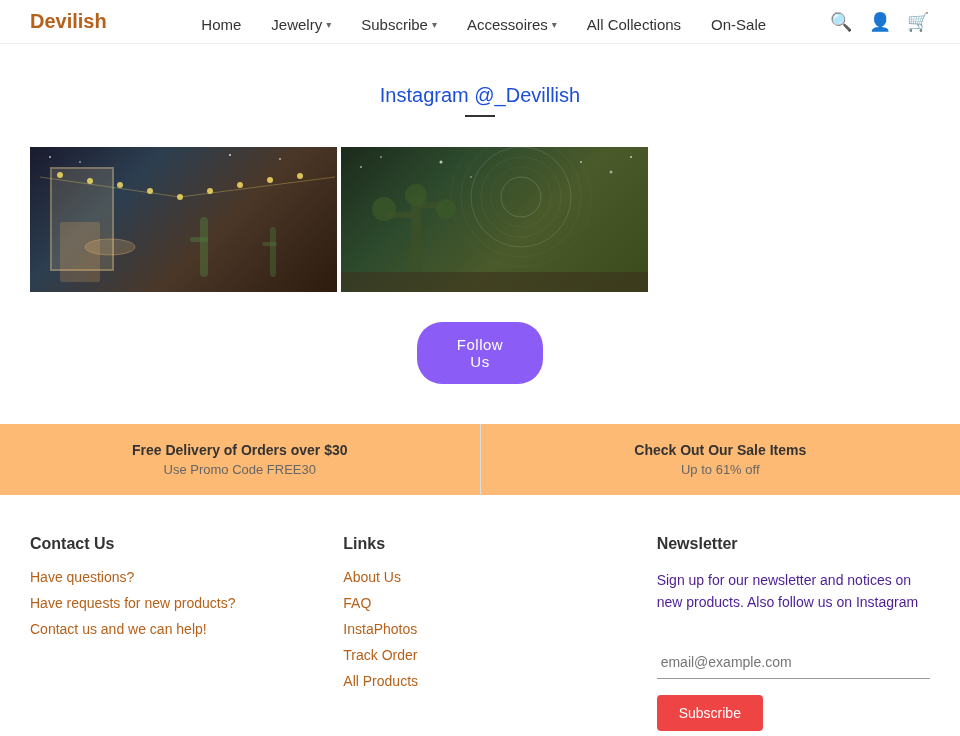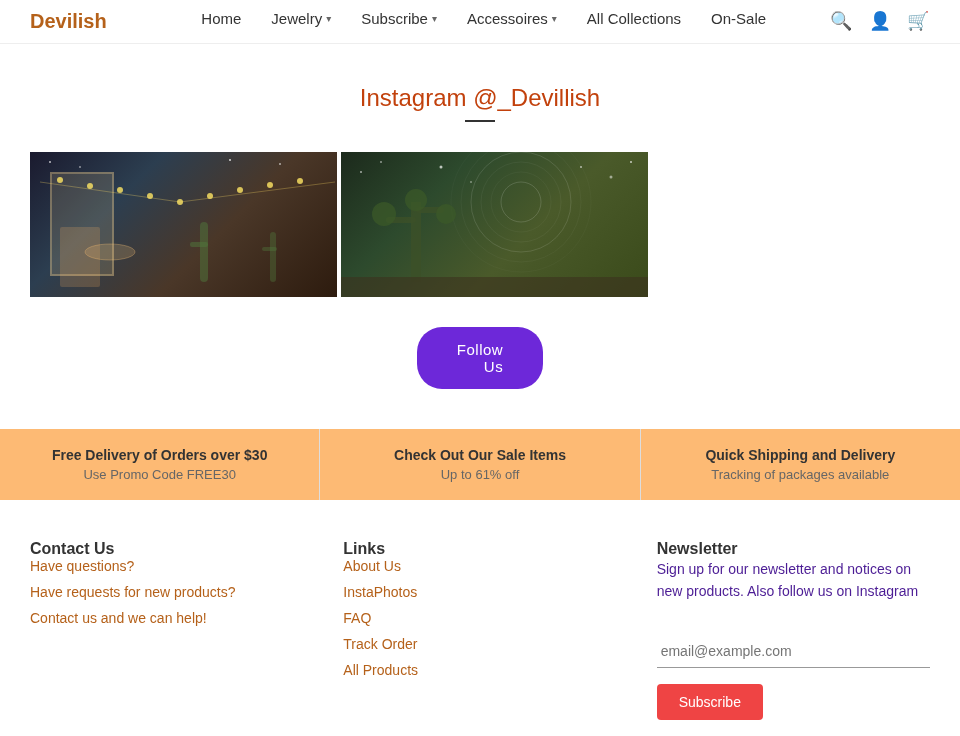--- a/index.html
+++ b/index.html
@@ -12,21 +12,21 @@
       font-family: Arial, sans-serif;
       font-size: 14px;
       color: #333;
       background: #fff;
       width: 960px;
     }
 
     
     header {
       display: flex;
-      align-items: flex-start;
+      align-items: flex-end;
       justify-content: space-between;
       padding: 10px 30px;
       border-bottom: 1px solid #eee;
       position: relative;
     }
 
     .brand {
       font-size: 20px;
       font-weight: bold;
       color: #b5611a;
@@ -71,22 +71,22 @@
     main {
       padding: 40px 0 0;
     }
 
     .instagram-section {
       text-align: center;
       padding: 0 30px 40px;
     }
 
     .instagram-title {
-      font-size: 24px;
-      color: #c2410c;
+      font-size: 20px;
+      color: #1d4ed8;
       font-weight: normal;
       margin-bottom: 8px;
     }
 
     .title-underline {
       width: 30px;
       height: 2px;
       background: #333;
       margin: 0 auto 30px;
     }
@@ -135,29 +135,28 @@
     }
 
     .photo-right {
       background: linear-gradient(135deg, #1c2a1c 0%, #2d4a2d 30%, #4a5a2a 60%, #3a4a1a 100%);
       display: flex;
       align-items: center;
       justify-content: center;
     }
 
     .follow-btn {
-      background: #6d28d9;
+      background: #8b5cf6;
       color: white;
       border: none;
       padding: 14px 40px;
       border-radius: 25px;
       font-size: 15px;
       cursor: pointer;
       letter-spacing: 0.5px;
-      text-align: right;
     }
 
     
     .promo-bar {
       background: #fdba74;
       display: flex;
       align-items: stretch;
     }
 
     .promo-item {
@@ -193,20 +192,21 @@
       display: grid;
       grid-template-columns: 1fr 1fr 1fr;
       gap: 40px;
       margin-bottom: 40px;
     }
 
     .footer-col-title {
       font-size: 16px;
       font-weight: bold;
       color: #333;
+      margin-bottom: 16px;
     }
 
     .footer-link {
       display: block;
       color: #b5611a;
       text-decoration: none;
       margin-bottom: 10px;
       font-size: 14px;
     }
 
@@ -360,42 +360,38 @@
 
   <div class="promo-bar">
     <div class="promo-item">
       <div class="promo-main">Free Delivery of Orders over $30</div>
       <div class="promo-sub">Use Promo Code FREE30</div>
     </div>
     <div class="promo-item">
       <div class="promo-main">Check Out Our Sale Items</div>
       <div class="promo-sub">Up to 61% off</div>
     </div>
-    <div class="promo-item">
-      <div class="promo-main">Quick Shipping and Delivery</div>
-      <div class="promo-sub">Tracking of packages available</div>
-    </div>
   </div>
 </main>
 
 <footer>
   <div class="footer-grid">
 
     <div class="footer-col">
       <div class="footer-col-title">Contact Us</div>
       <a class="footer-link">Have questions?</a>
       <a class="footer-link">Have requests for new products?</a>
       <a class="footer-link">Contact us and we can help!</a>
     </div>
 
     <div class="footer-col">
       <div class="footer-col-title">Links</div>
       <a class="footer-link">About Us</a>
+      <a class="footer-link">FAQ</a>
       <a class="footer-link">InstaPhotos</a>
-      <a class="footer-link">FAQ</a>
       <a class="footer-link">Track Order</a>
       <a class="footer-link">All Products</a>
     </div>
 
     <div class="footer-col">
       <div class="footer-col-title">Newsletter</div>
       <p class="newsletter-text">Sign up for our newsletter and notices on new products. Also follow us on Instagram</p>
       <input class="email-input" type="email" placeholder="email@example.com" style="">
       <button class="subscribe-btn">Subscribe</button>
     </div>

